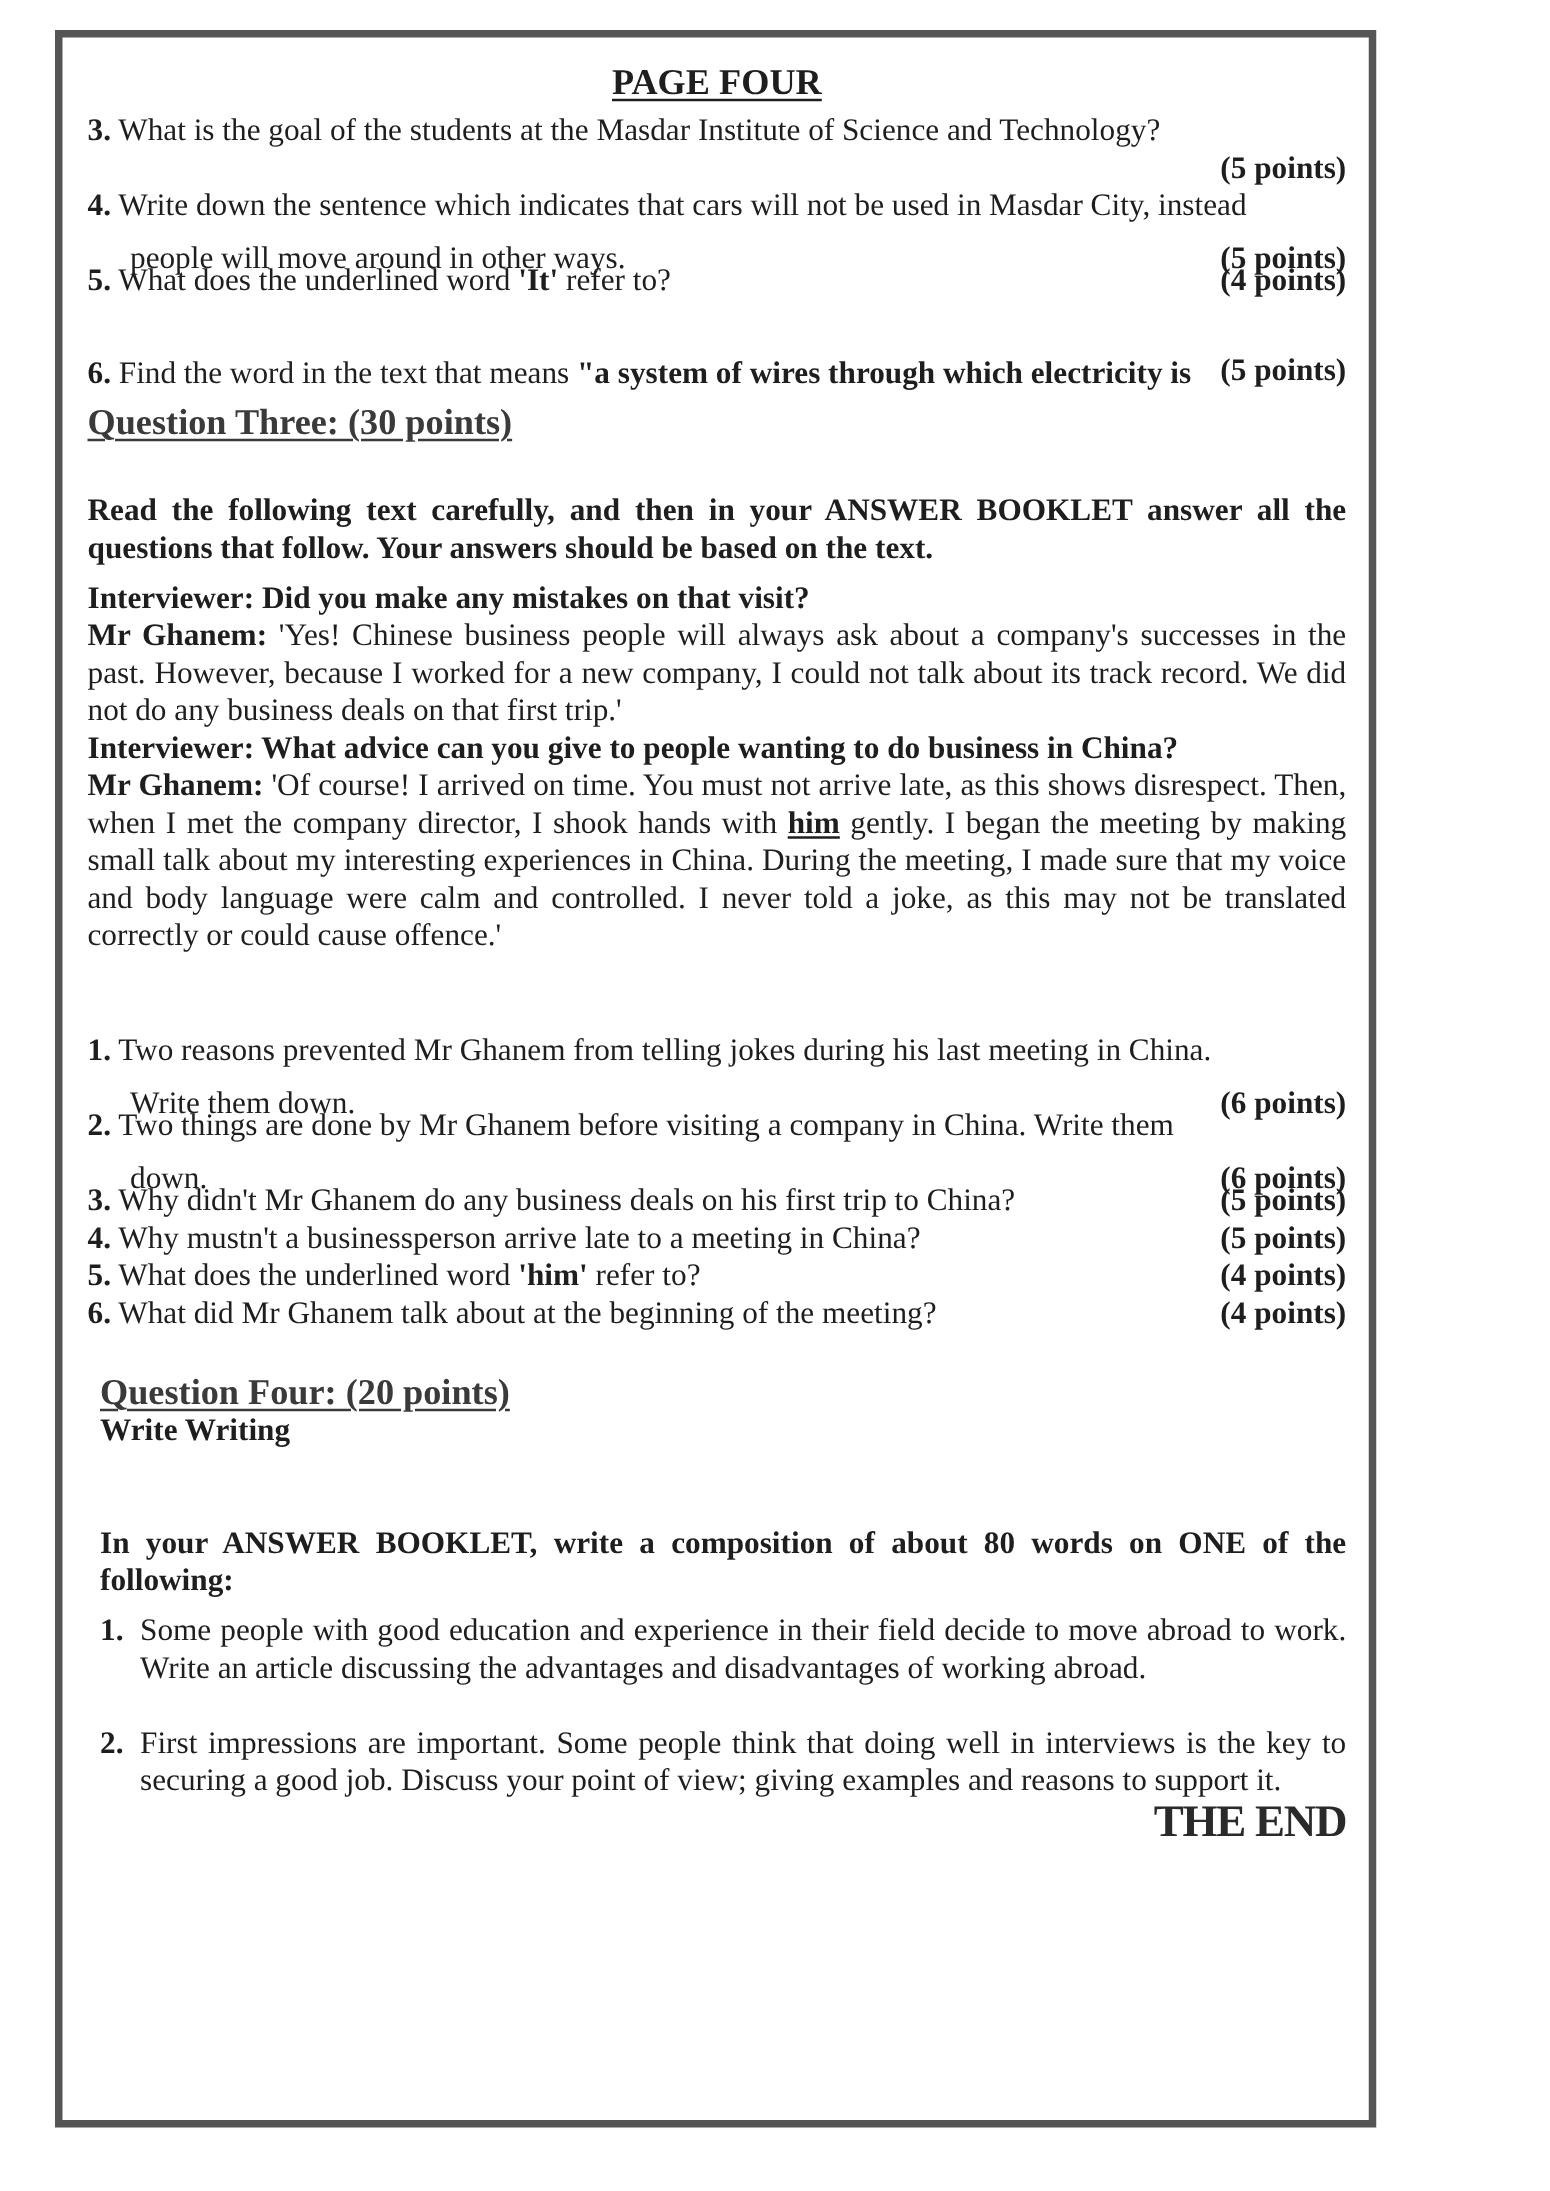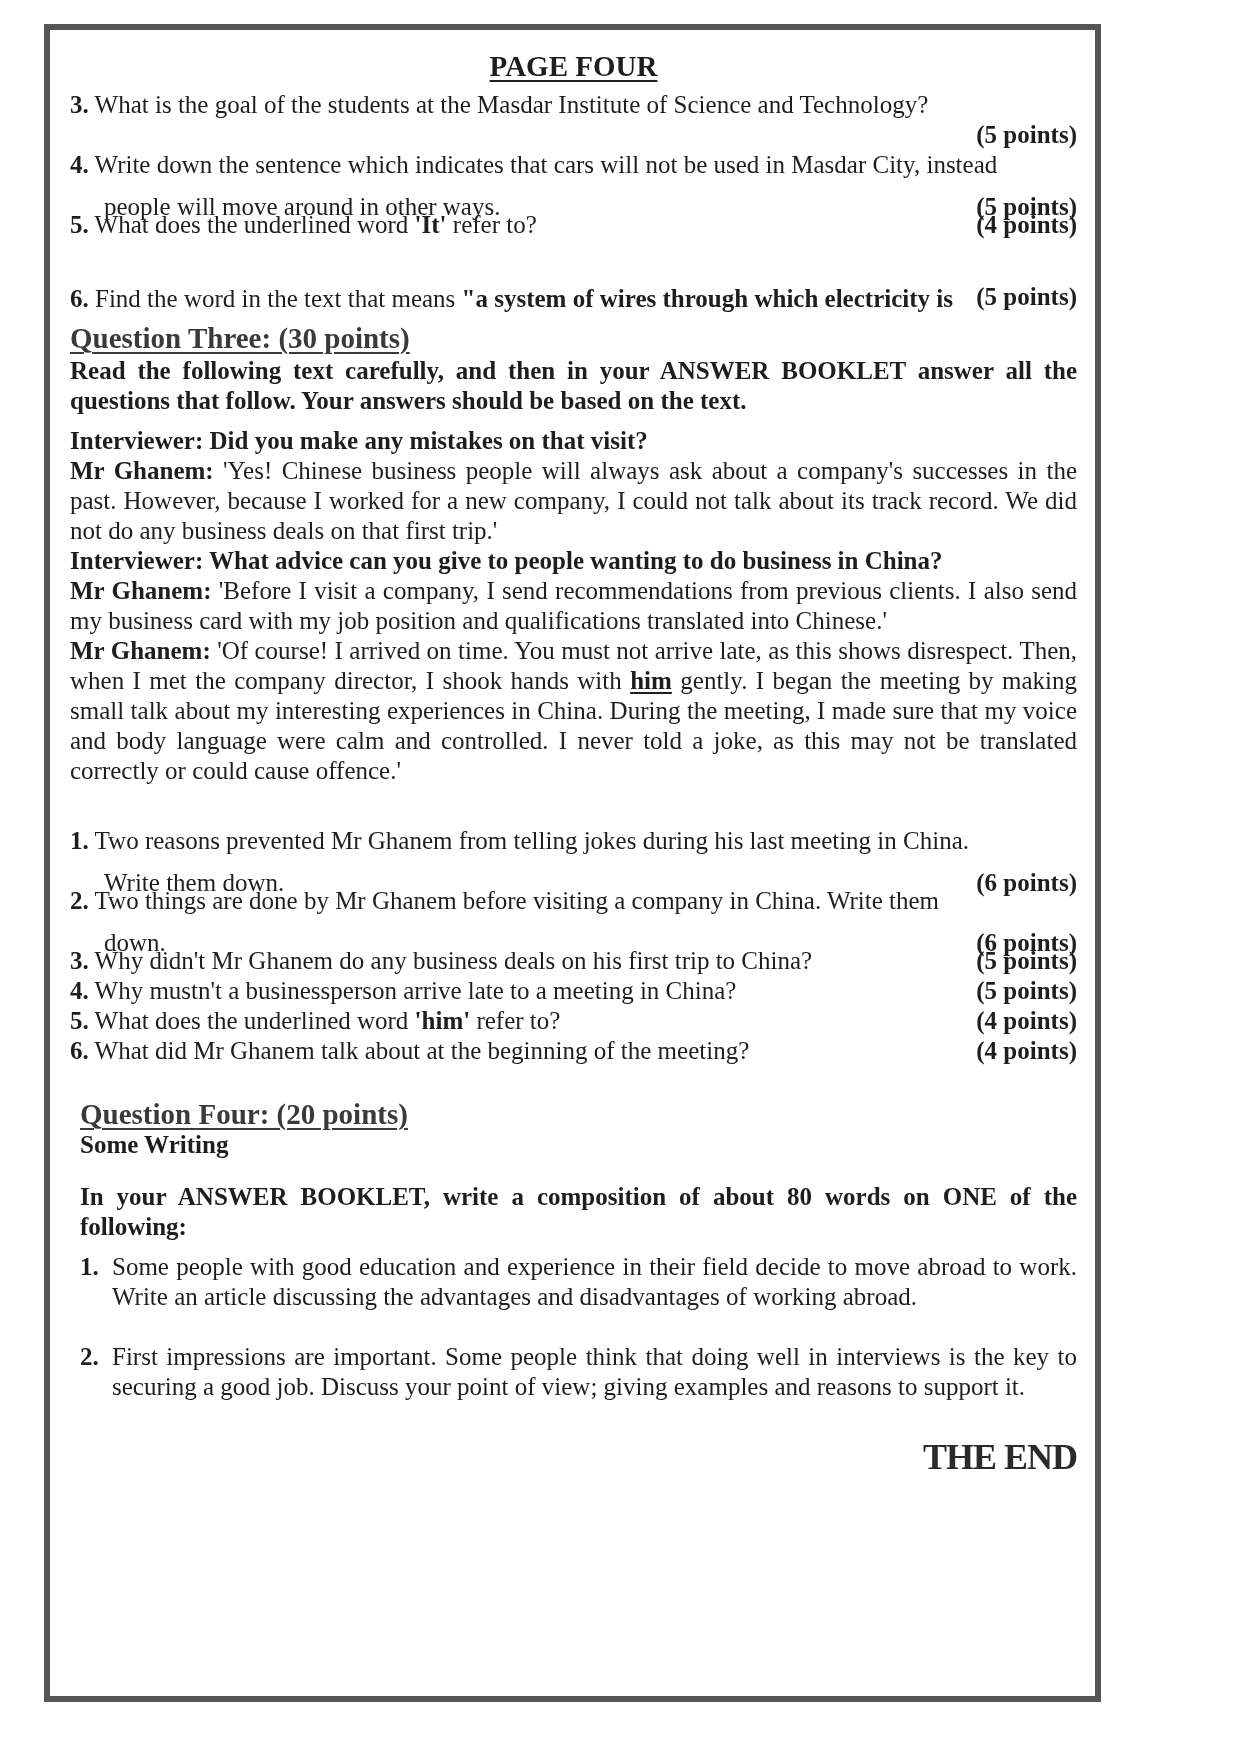--- a/index.html
+++ b/index.html
@@ -27,21 +27,21 @@
   .section-heading {
     position: absolute; font-weight: bold; font-size: 29px; color: #3a3a3a;
     text-decoration: underline; text-underline-offset: 4px; text-decoration-thickness: 2px;
   }
   .u { text-decoration: underline; text-underline-offset: 3px; text-decoration-thickness: 2px; font-weight: bold; }
   .the-end {
     position: absolute; left: 0; right: 0; text-align: right;
     font-size: 36px; font-weight: bold; color: #2a2a2a; letter-spacing: -1px;
   }
   p.para { margin: 0; }
-  .block { position: absolute; left: 0; right: 0; font-size: 25px; line-height: 30px; text-align: justify; }
+  .block { position: absolute; left: 0; right: 0; font-size: 25px; line-height: 30px; text-align: justify; margin-top: 38px; }
   .block .spk { font-weight: bold; }
 </style>
 </head>
 <body>
 
 <div class="frame">
   <div class="content">
 
     <div class="page-title">PAGE FOUR</div>
 
@@ -76,21 +76,20 @@
     </div>
 
     <div class="section-heading" style="top:292px; left:0">Question Three: (30 points)</div>
 
     <div class="block bold" style="top:326px">Read the following text carefully, and then in your ANSWER BOOKLET answer all the questions that follow. Your answers should be based on the text.</div>
 
     <div class="block" style="top:396px">
       <p class="para bold"><span>Interviewer:</span> <span>Did you make any mistakes on that visit?</span></p>
       <p class="para"><span class="spk">Mr Ghanem:</span> <span>'Yes! Chinese business people will always ask about a company's successes in the past. However, because I worked for a new company, I could not talk about its track record. We did not do any business deals on that first trip.'</span></p>
       <p class="para bold"><span>Interviewer:</span> <span>What advice can you give to people wanting to do business in China?</span></p>
-      <p class="para"><span class="spk">Mr Ghanem:</span> <span>'Before I visit a company, I send recommendations from previous clients. I also send my business card with my job position and qualifications translated into Chinese.'</span></p>
       <p class="para"><span class="spk">Mr Ghanem:</span> <span>'Of course! I arrived on time. You must not arrive late, as this shows disrespect. Then, when I met the company director, I shook hands with </span><span class="u">him</span><span> gently. I began the meeting by making small talk about my interesting experiences in China. During the meeting, I made sure that my voice and body language were calm and controlled. I never told a joke, as this may not be translated correctly or could cause offence.'</span></p>
     </div>
 
     <div class="line" style="top:796px">
       <span class="num">1.</span>
       <span>Two reasons prevented Mr Ghanem from telling jokes during his last meeting in China.</span>
     </div>
     <div class="line indent" style="top:826px">
       <span>Write them down.</span>
       <span class="pts">(6 points)</span>
@@ -118,21 +117,21 @@
       <span>What does the underlined word </span><span class="bold">'him'</span><span> refer to?</span>
       <span class="pts">(4 points)</span>
     </div>
     <div class="line" style="top:1006px">
       <span class="num">6.</span>
       <span>What did Mr Ghanem talk about at the beginning of the meeting?</span>
       <span class="pts">(4 points)</span>
     </div>
 
     <div class="section-heading" style="top:1068px; left:10px">Question Four:  (20 points)</div>
-    <div class="line bold" style="top:1100px; left:10px">Some Writing</div>
+    <div class="line bold" style="top:1100px; left:10px">Write Writing</div>
 
     <div class="block bold" style="top:1152px; left:10px">In your ANSWER BOOKLET, write a composition of about 80 words on ONE of the following:</div>
 
     <div class="block" style="top:1222px; left:10px; padding-left:32px">
       <span class="num" style="position:absolute; left:0">1.</span>
       <span>Some people with good education and experience in their field decide to move abroad to work. Write an article discussing the advantages and disadvantages of working abroad.</span>
     </div>
 
     <div class="block" style="top:1312px; left:10px; padding-left:32px">
       <span class="num" style="position:absolute; left:0">2.</span>

